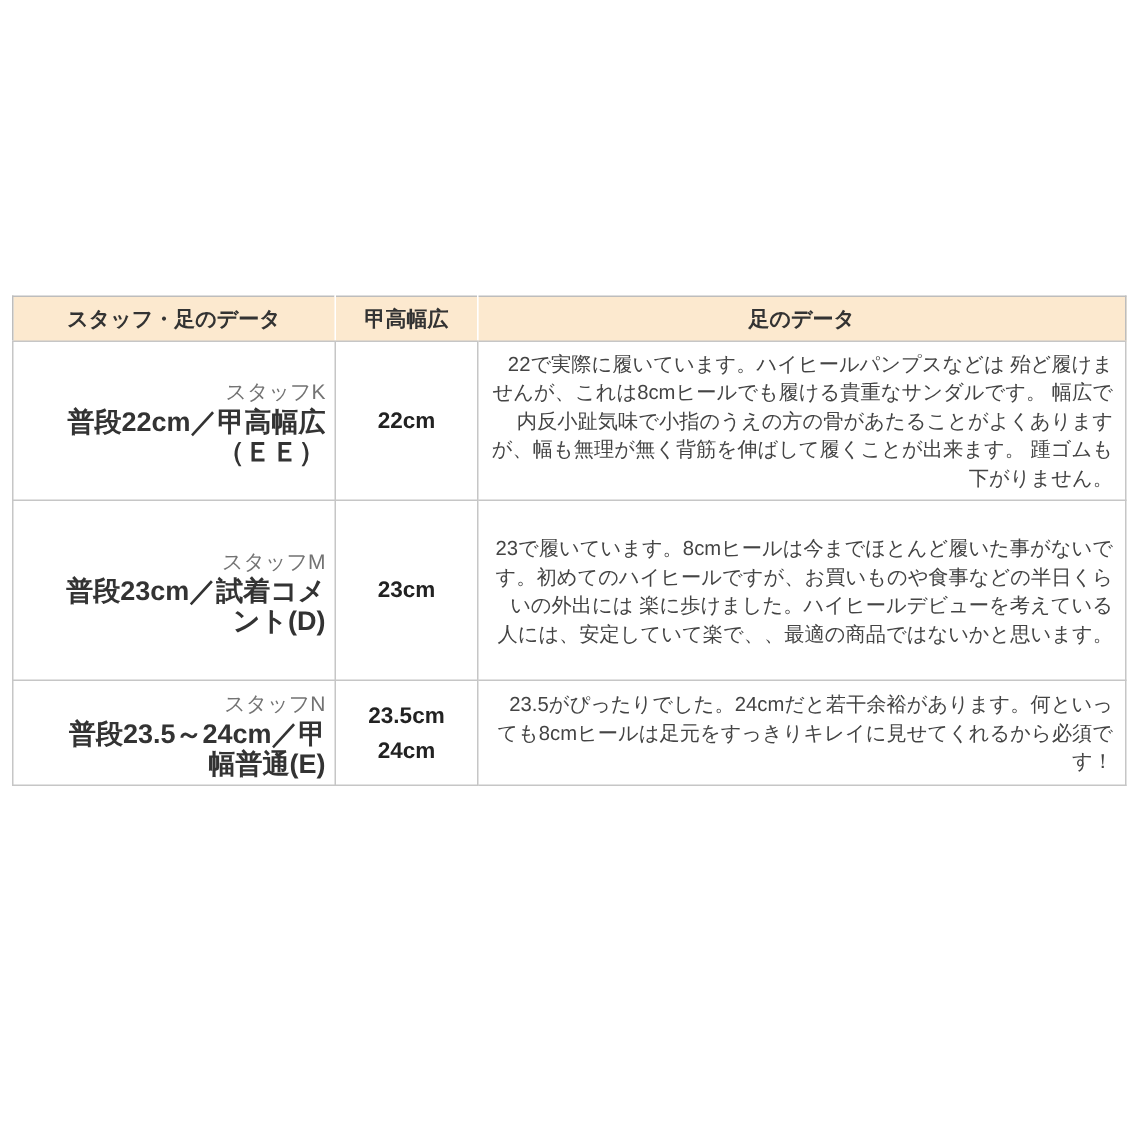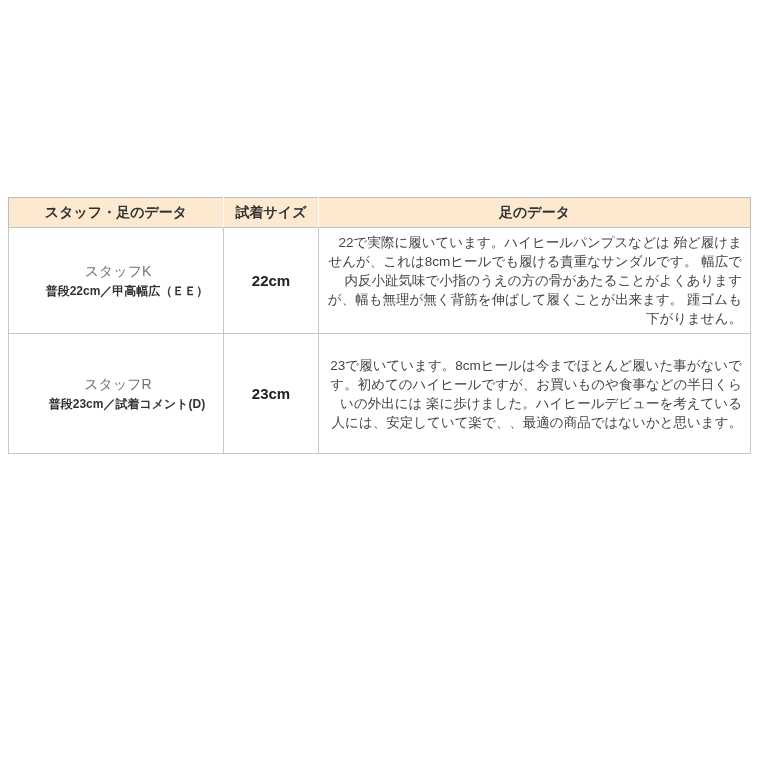--- a/index.html
+++ b/index.html
@@ -51,32 +51,32 @@
     border: 1px solid var(--border);
     vertical-align: middle;
     background: #ffffff;
   }
   tr.row-0 td { height: 86px; }
   tr.row-1 td { height: 87px; }
   tr.row-2 td { height: 120px; }
   tr.row-3 td { height: 70px; }
   td.staff-cell {
     padding: 4px 6px 4px 10px;
-    text-align: center;
+    text-align: right;
   }
   .staff-name {
     display: block;
     color: var(--staff-name-text);
     font-size: 14px;
     line-height: 20px;
   }
   .staff-data {
     display: block;
     color: var(--staff-data-text);
-    font-size: 12px;
+    font-size: 18px;
     font-weight: bold;
     line-height: 20px;
     margin-left: 18px;
   }
   td.size-cell {
     text-align: center;
     color: var(--size-text);
     font-size: 15px;
     font-weight: bold;
     line-height: 23px;
@@ -97,40 +97,51 @@
 <div class="table-wrap">
   <table class="fit-table">
     <colgroup>
       <col class="c-staff">
       <col class="c-size">
       <col class="c-comment">
     </colgroup>
     <thead>
       <tr>
         <th>スタッフ・足のデータ</th>
-        <th>試着サイズ</th>
+        <th>甲高幅広</th>
         <th>足のデータ</th>
       </tr>
     </thead>
     <tbody>
       <tr class="row-0">
         <td class="staff-cell">
           <span class="staff-name">スタッフK</span>
           <span class="staff-data">普段22cm／甲高幅広（ＥＥ）</span>
         </td>
         <td class="size-cell">
           <span class="size-line">22cm</span>
         </td>
         <td class="comment-cell">22で実際に履いています。ハイヒールパンプスなどは 殆ど履けませんが、これは8cmヒールでも履ける貴重なサンダルです。 幅広で内反小趾気味で小指のうえの方の骨があたることがよくありますが、幅も無理が無く背筋を伸ばして履くことが出来ます。 踵ゴムも下がりません。</td>
       </tr>
       <tr class="row-2">
         <td class="staff-cell">
-          <span class="staff-name">スタッフR</span>
+          <span class="staff-name">スタッフM</span>
           <span class="staff-data">普段23cm／試着コメント(D)</span>
         </td>
         <td class="size-cell">
           <span class="size-line">23cm</span>
         </td>
         <td class="comment-cell">23で履いています。8cmヒールは今までほとんど履いた事がないです。初めてのハイヒールですが、お買いものや食事などの半日くらいの外出には 楽に歩けました。ハイヒールデビューを考えている人には、安定していて楽で、、最適の商品ではないかと思います。</td>
       </tr>
+      <tr class="row-3">
+        <td class="staff-cell">
+          <span class="staff-name">スタッフN</span>
+          <span class="staff-data">普段23.5～24cm／甲幅普通(E)</span>
+        </td>
+        <td class="size-cell">
+          <span class="size-line">23.5cm</span>
+          <span class="size-line">24cm</span>
+        </td>
+        <td class="comment-cell">23.5がぴったりでした。24cmだと若干余裕があります。何といっても8cmヒールは足元をすっきりキレイに見せてくれるから必須です！</td>
+      </tr>
     </tbody>
   </table>
 </div>
 
 </body></html>

